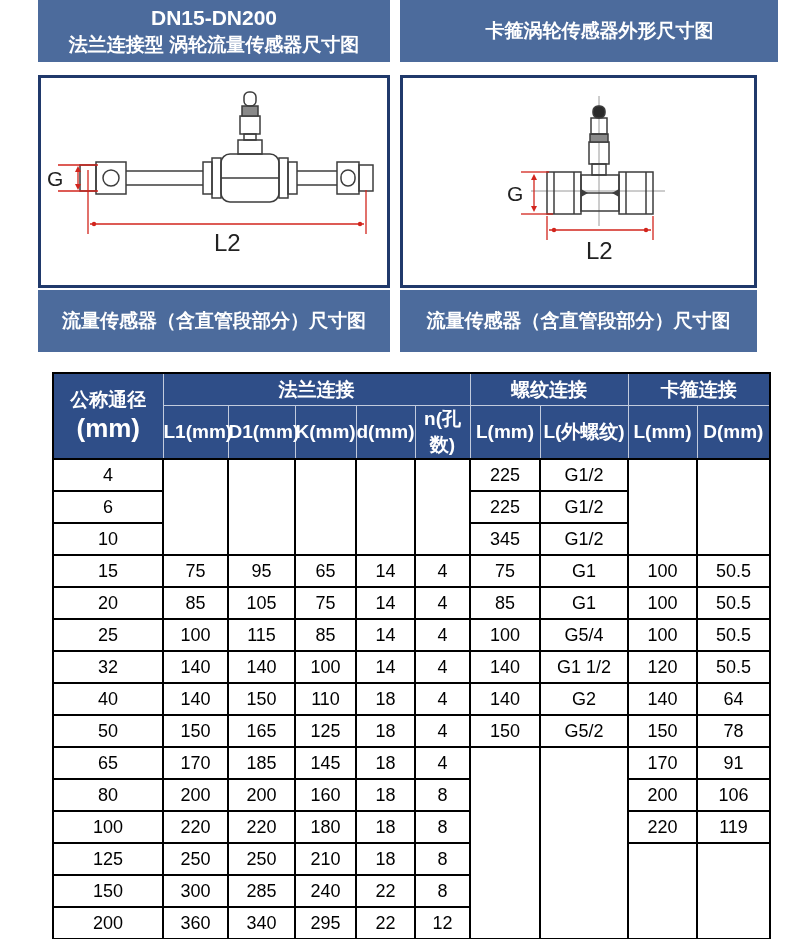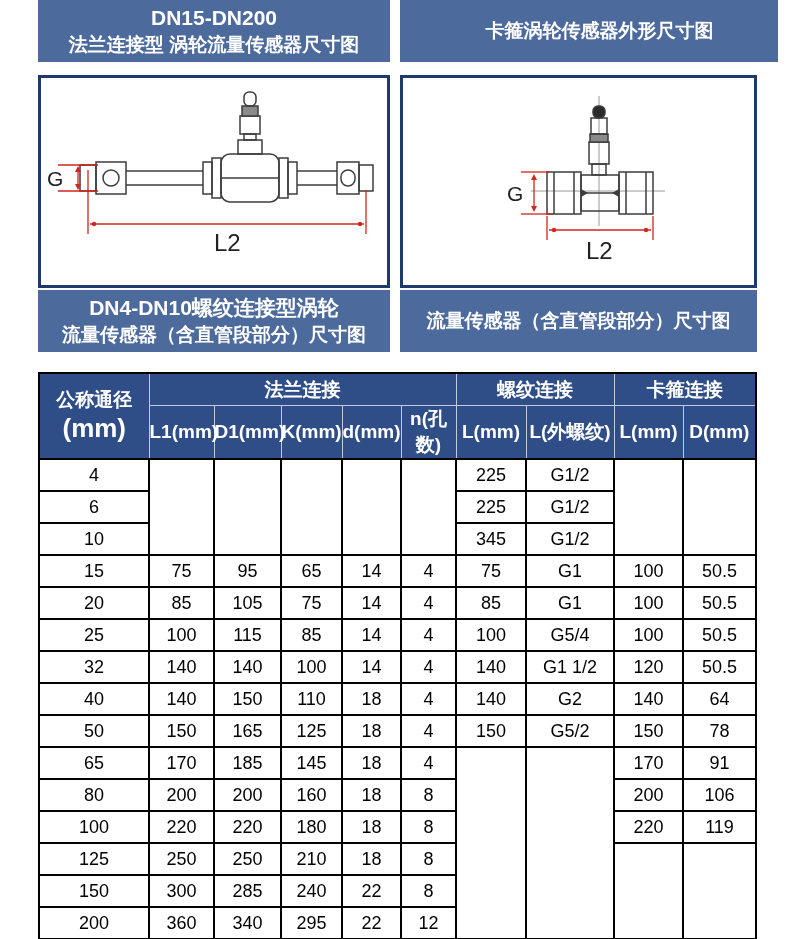--- a/index.html
+++ b/index.html
@@ -22,21 +22,21 @@
   .panel{
     position:absolute;top:75px;height:213px;background:#fff;
     border:3px solid #20396b;box-sizing:border-box;
   }
   .p-left{left:38px;width:352px;}
   .p-right{left:400px;width:357px;}
   .panel svg{display:block;width:100%;height:100%;}
   svg text{font-family:"Liberation Sans","DejaVu Sans",sans-serif;}
 
   table.dims{
-    position:absolute;left:38px;top:372px;width:717px;
+    position:absolute;left:52px;top:372px;width:717px;
     border-collapse:collapse;table-layout:fixed;
     border:2px solid #000;
   }
   .dims th{
     background:#2f4e88;color:#fff;border:1px solid #c2cbdd;
     font-weight:bold;padding:0;text-align:center;
   }
   .dims tr.grp th{font-size:19px;height:31px;}
   .dims th.sub{font-size:19px;height:31px;}
   .dims th.nom{font-size:19px;line-height:1.25;}
@@ -133,21 +133,20 @@
       <line x1="146" y1="152" x2="248" y2="152"></line>
       <circle cx="151" cy="152" r="2.2" fill="#d2251d" stroke="none"></circle>
       <circle cx="243" cy="152" r="2.2" fill="#d2251d" stroke="none"></circle>
     </g>
     <text x="104" y="123" font-size="21" fill="#222">G</text>
     <text x="183" y="181" font-size="24" fill="#222">L2</text>
   </svg>
 </div>
 
 <div class="bar c-left">
-  <div class="big">DN4-DN10螺纹连接型涡轮</div>
   <div class="sml">流量传感器（含直管段部分）尺寸图</div>
 </div>
 <div class="bar c-right">
   <div class="sml">流量传感器（含直管段部分）尺寸图</div>
 </div>
 
 <table class="dims">
   <colgroup>
     <col style="width:110px">
       <col style="width:65px">

